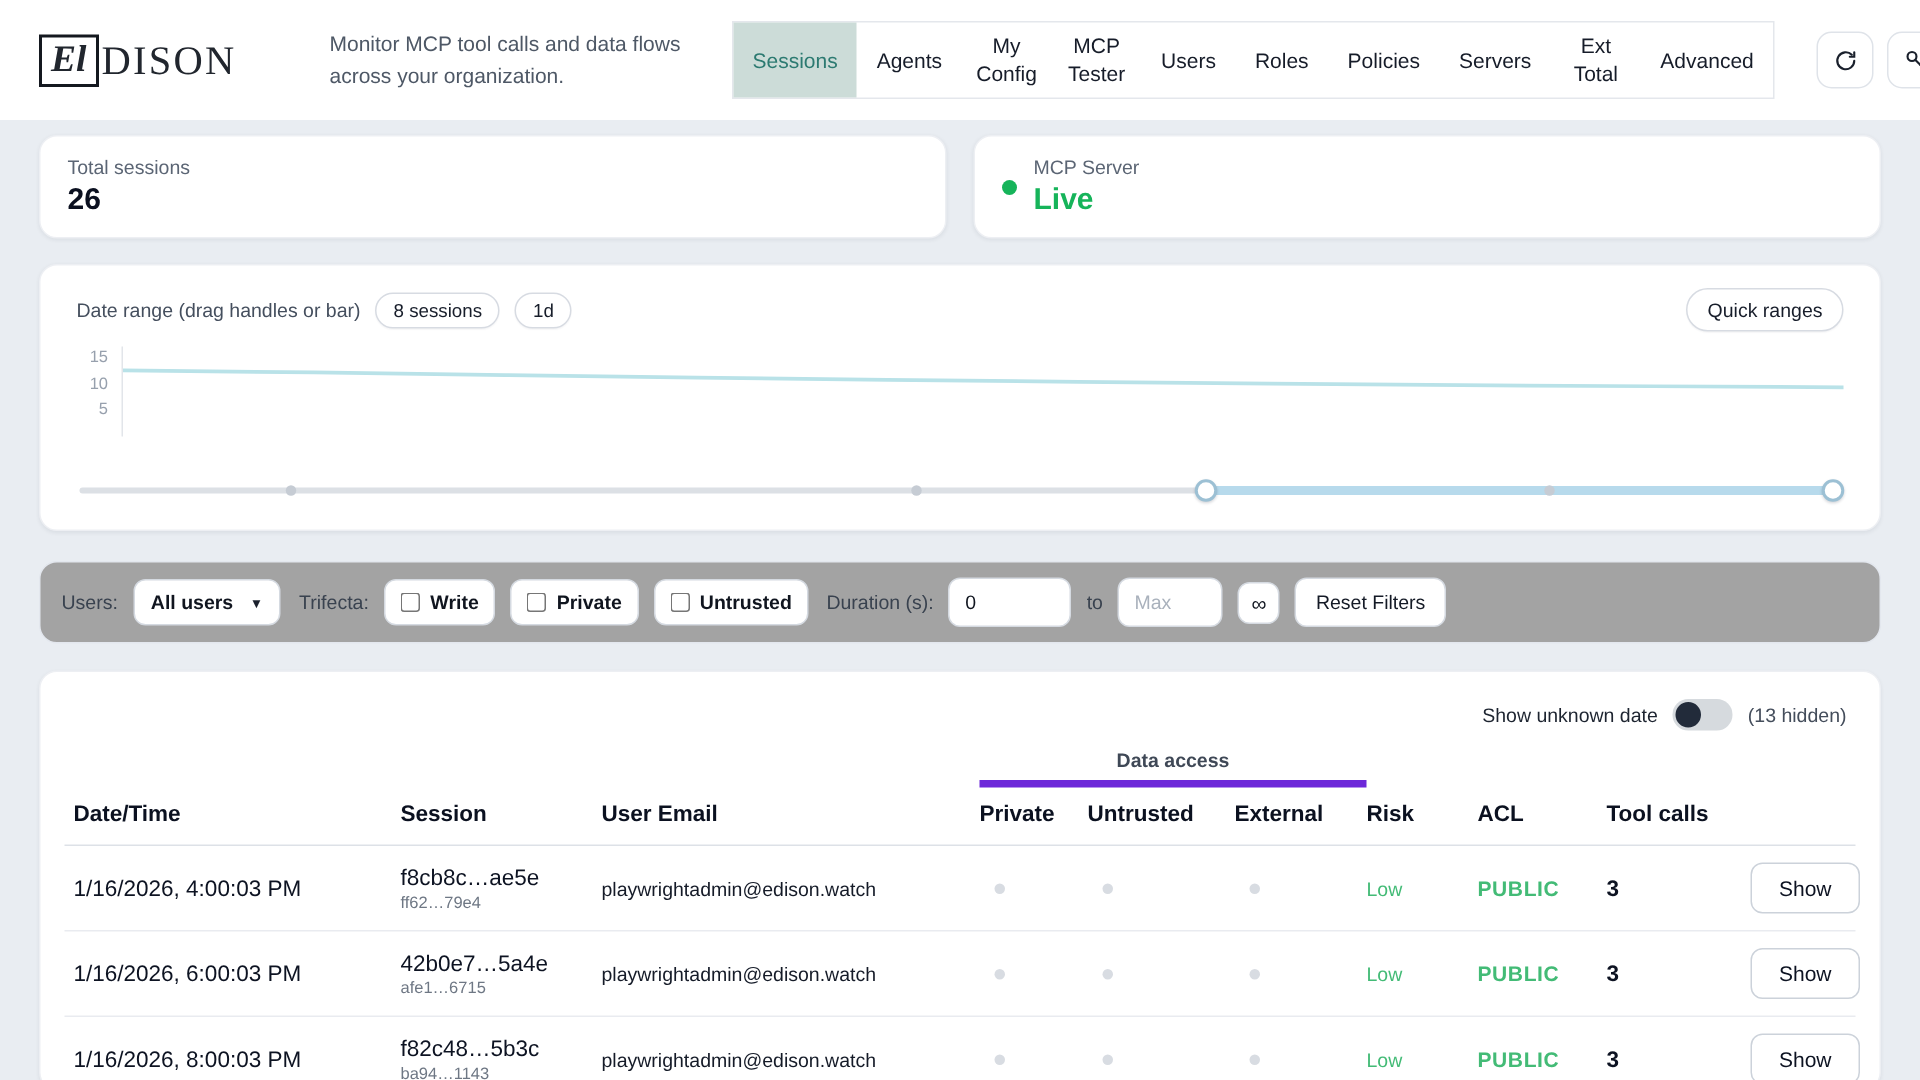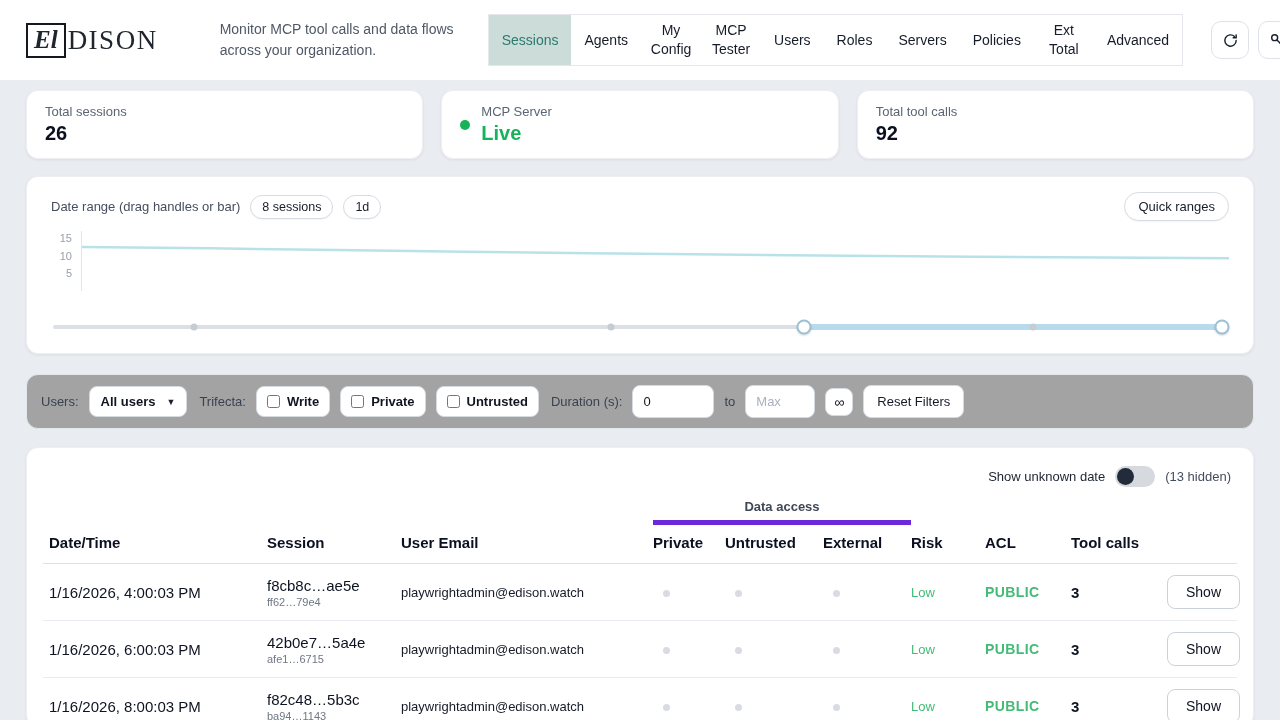--- a/index.html
+++ b/index.html
@@ -93,22 +93,22 @@
     <span class="logo-rest">DISON</span>
   </div>
   <p class="tagline">Monitor MCP tool calls and data flows across your organization.</p>
   <nav class="tabs">
     <div class="tab active">Sessions</div>
     <div class="tab">Agents</div>
     <div class="tab narrow">My Config</div>
     <div class="tab narrow">MCP Tester</div>
     <div class="tab">Users</div>
     <div class="tab">Roles</div>
+    <div class="tab">Policies</div>
     <div class="tab">Servers</div>
-    <div class="tab">Policies</div>
     <div class="tab narrow">Ext Total</div>
     <div class="tab">Advanced</div>
   </nav>
   <div class="header-actions">
     <button class="iconbtn">
       <svg viewBox="0 0 24 24" width="17" height="17">
         <g fill="none" stroke="#1a202c" stroke-width="2" stroke-linecap="round">
           <path d="M20 12a8 8 0 1 1-2.3-5.6"></path>
           <path d="M20 4v4.2h-4.2"></path>
         </g>
@@ -134,26 +134,20 @@
       <div class="stat-value">26</div>
     </div>
   </div>
   <div class="card stat">
     <span class="live-dot"></span>
     <div>
       <div class="stat-label">MCP Server</div>
       <div class="stat-value green">Live</div>
     </div>
   </div>
-  <div class="card stat">
-    <div>
-      <div class="stat-label">Total tool calls</div>
-      <div class="stat-value">92</div>
-    </div>
-  </div>
 </section>
 
 <section class="card range-card">
   <div class="range-head">
     <span class="range-label">Date range (drag handles or bar)</span>
     <span class="pill">8 sessions</span>
     <span class="pill">1d</span>
     <button class="pill quick">Quick ranges</button>
   </div>
   <div class="chart-row">

